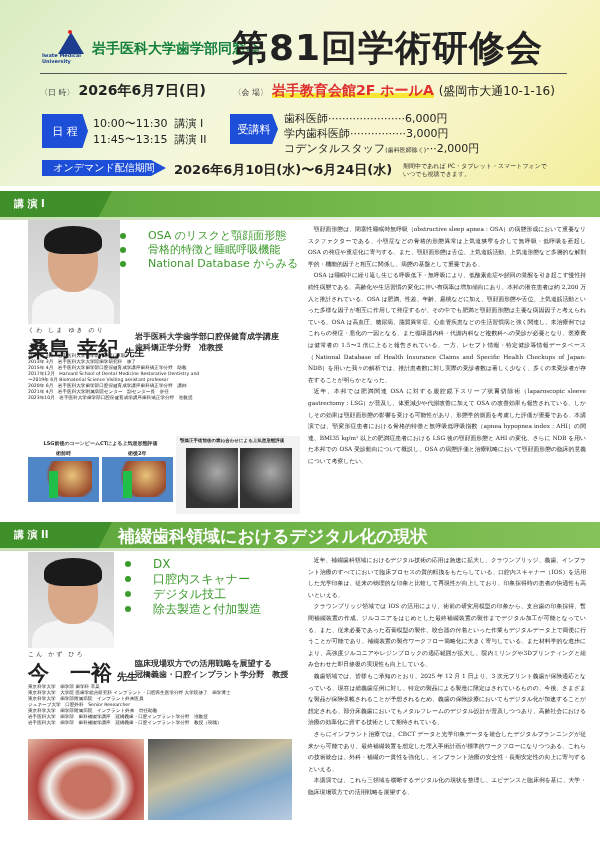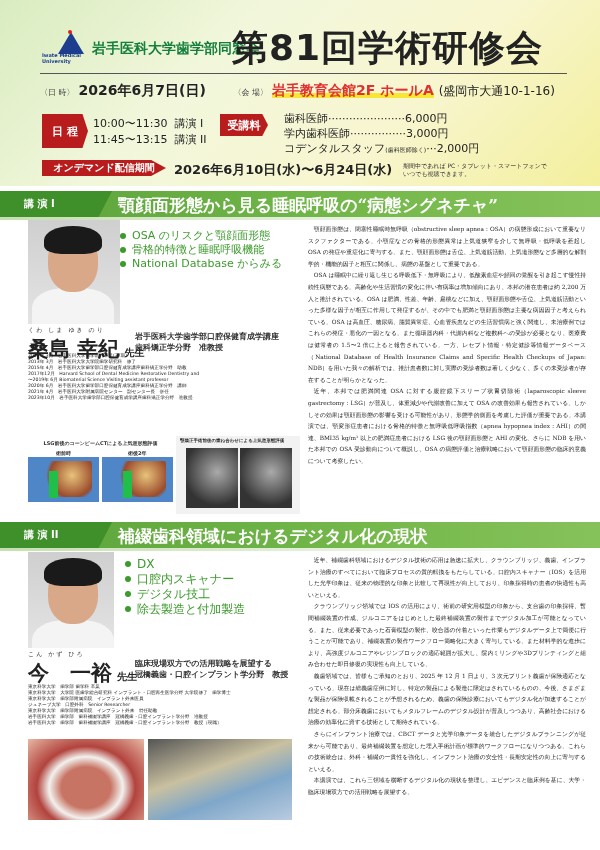--- a/index.html
+++ b/index.html
@@ -9,37 +9,37 @@
 .logo .mark{position:absolute;left:16px;top:2px;width:0;height:0;border-left:13px solid transparent;border-right:13px solid transparent;border-bottom:22px solid #1d3e8f}
 .logo .dot{position:absolute;left:26px;top:0;width:4px;height:4px;border-radius:50%;background:#d22}
 .logo .txt{position:absolute;left:0;top:22px;font-size:5px;line-height:6px;font-weight:bold;color:#1d3e8f;width:40px}
 .org{position:absolute;left:92px;top:40px;font-size:14px;font-weight:bold;color:#15803d}
 .title{position:absolute;left:232px;top:24px;font-size:36px;font-weight:bold;color:#222;letter-spacing:1px;font-family:"DejaVu Sans",sans-serif}
 .hr{position:absolute;left:40px;top:73px;width:527px;height:1px;background:#555}
 .dateline{position:absolute;left:40px;top:82px;font-size:14px;font-weight:bold;white-space:nowrap}
 .dateline .lbl{font-size:8px;font-weight:normal;color:#444;margin-right:4px}
 .dateline .venue{color:#e03131;background:linear-gradient(transparent 70%,#f7e634 70%)}
 .dateline .addr{font-size:12px;font-weight:normal}
-.badge{position:absolute;background:#b91c1c;color:#fff;font-weight:bold;font-size:11px;display:flex;align-items:center;justify-content:center;clip-path:polygon(0 0,88% 0,100% 50%,88% 100%,0 100%)}
+.badge{position:absolute;background:#1d4ed8;color:#fff;font-weight:normal;font-size:11px;display:flex;align-items:center;justify-content:center;clip-path:polygon(0 0,88% 0,100% 50%,88% 100%,0 100%)}
 .sched{position:absolute;left:93px;top:116px;font-size:11px;line-height:16px}
 .fees{position:absolute;left:284px;top:111px;font-size:11px;line-height:15px;width:200px}
 .fee-row{display:flex;justify-content:flex-start}
 .fee-row .small{font-size:6px}
 .ondemand-date{position:absolute;left:174px;top:161px;font-size:13px;font-weight:bold}
 .ondemand-note{position:absolute;left:403px;top:162px;font-size:6px;line-height:8px;color:#333}
 .banner{position:absolute;left:0;width:600px;height:26px;background:linear-gradient(90deg,#5aa23a,#74b84a 60%,#86c25a)}
-.banner .tag{position:absolute;left:0;top:0;width:112px;height:26px;background:#3f8f2a;clip-path:polygon(0 0,100% 0,88% 100%,0 100%);color:#fff;font-size:10px;font-weight:bold;display:flex;align-items:center;padding-left:24px}
+.banner .tag{position:absolute;left:0;top:0;width:112px;height:26px;background:#3f8f2a;clip-path:polygon(0 0,100% 0,88% 100%,0 100%);color:#fff;font-size:10px;font-weight:bold;display:flex;align-items:center;padding-left:14px}
 .banner .ttl{position:absolute;left:118px;top:3px;color:#fff;font-size:17px;font-weight:bold;font-family:"DejaVu Serif",serif;white-space:nowrap}
 .subbar{position:absolute;left:0;width:600px;height:3px;background:linear-gradient(90deg,#c5dfb1,#fff)}
 .photo{position:absolute;background:linear-gradient(180deg,#cfcfcf,#e4e4e4);overflow:hidden}
 .photo .head{position:absolute;left:20px;top:12px;width:50px;height:60px;border-radius:45%;background:#d9a888}
 .photo .hair{position:absolute;left:16px;top:6px;width:58px;height:28px;border-radius:50% 50% 30% 30%;background:#1a1a1a}
 .photo .body{position:absolute;left:4px;top:68px;width:82px;height:50px;border-radius:40% 40% 0 0;background:#f4f4f4}
 .bullets{position:absolute;font-size:11px;line-height:14px;color:#3d9a2d;list-style:none}
-.bullets li{position:relative;padding-left:12px}
+.bullets li{position:relative;padding-left:28px}
 .bullets li::before{content:"";position:absolute;left:0;top:4px;width:6px;height:6px;border-radius:50%;background:#3d9a2d}
 .bullets li.cont{padding-left:70px}
 .bullets li.cont::before{display:none}
 .name-block{position:absolute;white-space:nowrap}
 .ruby{font-size:6px;color:#333;letter-spacing:2px}
 .pname{font-family:"DejaVu Serif",serif;font-size:21px;font-weight:bold}
 .sensei{font-size:10px;font-weight:bold}
 .aff{position:absolute;font-size:8px;line-height:11px;font-weight:bold;color:#333}
 .career{position:absolute;font-size:4.6px;line-height:6px;color:#222}
 .body-text{position:absolute;font-family:"DejaVu Serif",serif;font-size:5.8px;line-height:11.6px;color:#222;text-align:justify}
@@ -71,21 +71,21 @@
   <span class="lbl">〈会 場〉</span><span class="venue">岩手教育会館2F ホールA</span>
   <span class="addr">(盛岡市大通10-1-16)</span>
 </div>
 
 <div class="badge" style="left:42px;top:114px;width:46px;height:34px">日 程</div>
 <div class="sched">
   <div><span>10:00〜11:30</span>&nbsp;&nbsp;<span>講演 I</span></div>
   <div><span>11:45〜13:15</span>&nbsp;&nbsp;<span>講演 II</span></div>
 </div>
 
-<div class="badge" style="left:220px;top:114px;width:48px;height:22px">受講料</div>
+<div class="badge" style="left:230px;top:114px;width:48px;height:30px">受講料</div>
 <div class="fees">
   <div class="fee-row">
       <span><span>歯科医師</span>······················</span>
       <span>6,000円</span>
     </div>
   <div class="fee-row">
       <span><span>学内歯科医師</span>················</span>
       <span>3,000円</span>
     </div>
   <div class="fee-row">
@@ -96,21 +96,20 @@
 
 <div class="badge" style="left:42px;top:160px;width:124px;height:16px;font-size:10px">オンデマンド配信期間</div>
 <div class="ondemand-date">2026年6月10日(水)〜6月24日(水)</div>
 <div class="ondemand-note">
   <div>期間中であれば PC・タブレット・スマートフォンで</div>
   <div>いつでも視聴できます。</div>
 </div>
 
 <div class="banner" style="top:191px">
   <div class="tag">講 演 I</div>
-  <div class="ttl">顎顔面形態から見る睡眠呼吸の“病態シグネチャ”</div>
 </div>
 <div class="subbar" style="top:217px"></div>
 
 <div class="photo" style="left:28px;top:220px;width:92px;height:104px">
   <div class="body"></div>
     <div class="head"></div>
     <div class="hair"></div>
 </div>
 <ul class="bullets" style="left:120px;top:229px">
   <li>OSA のリスクと顎顔面形態</li>

